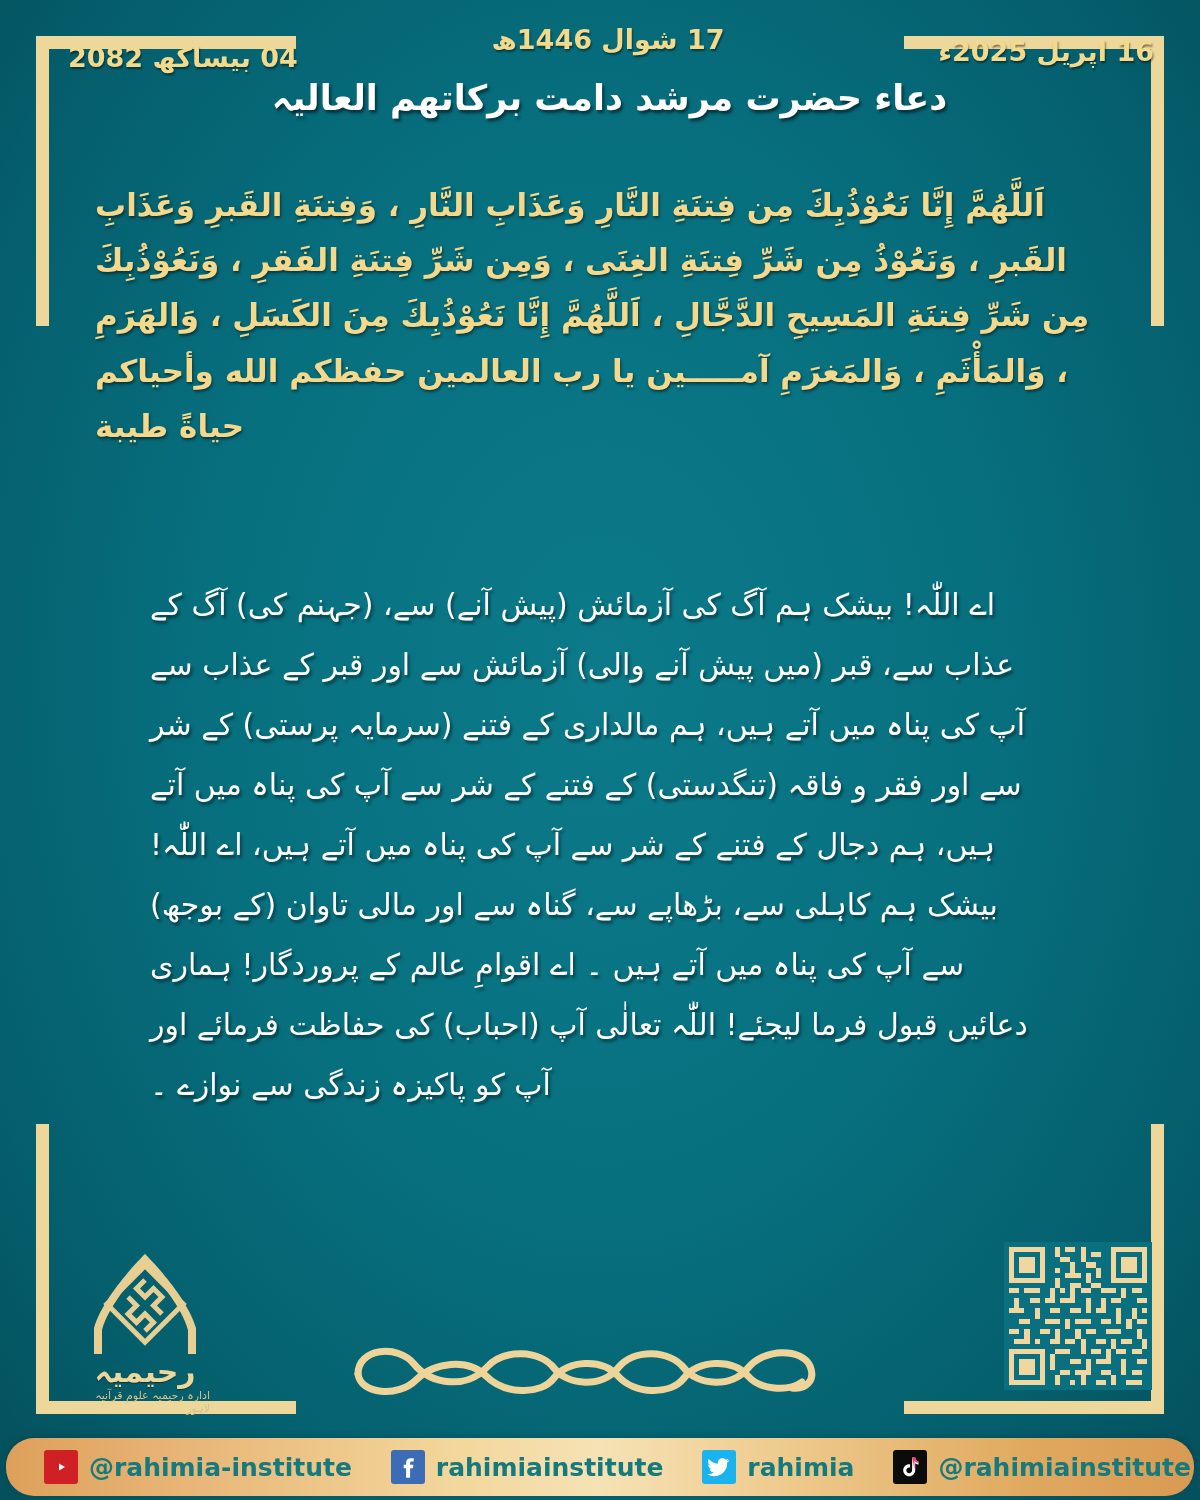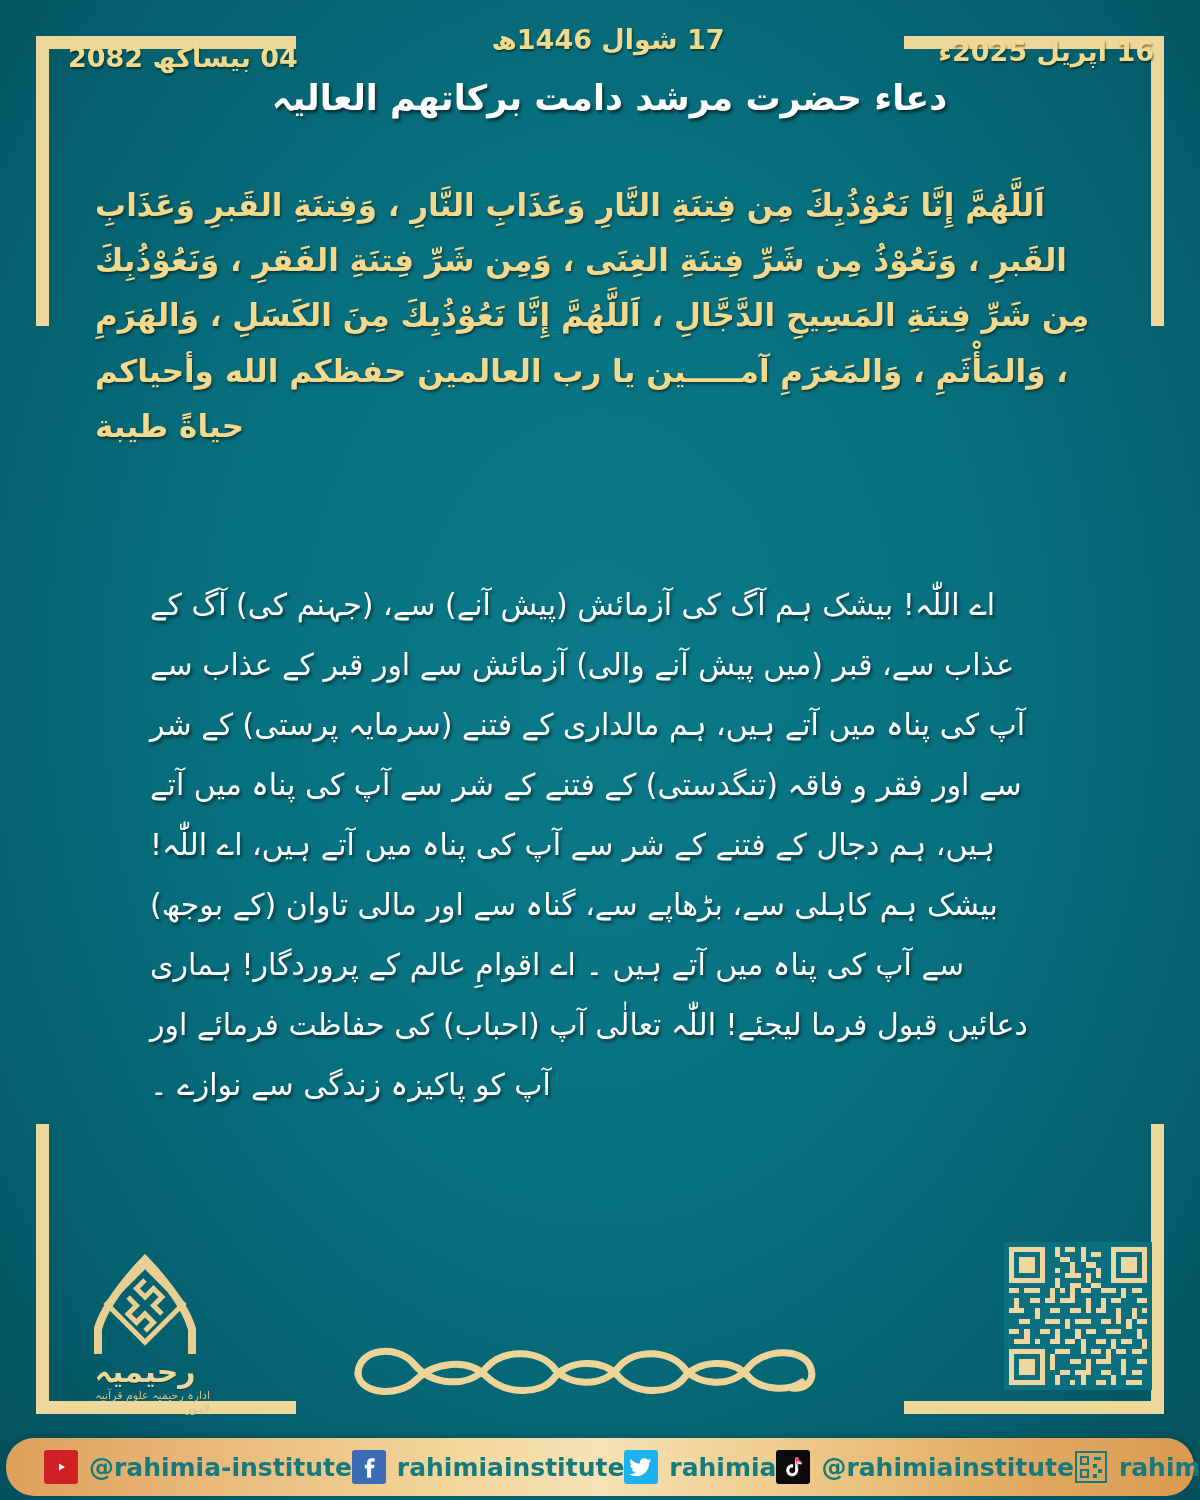--- a/index.html
+++ b/index.html
@@ -148,20 +148,21 @@
     border-radius: 28px;
     background: linear-gradient(90deg,
         #dda05a 0%, #e6b172 12%, #f3d79c 38%, #f6e2b5 50%,
         #efcd91 64%, #e0a95f 86%, #d99a52 100%);
     display: flex;
     align-items: center;
     justify-content: space-between;
     padding: 0 38px;
     box-sizing: border-box;
     box-shadow: 0 -2px 6px rgba(0,0,0,0.15);
+    gap: 39px;
   }
   .social {
     display: flex;
     align-items: center;
     gap: 11px;
   }
   .social-label {
     color: #147a7e;
     font-size: 25px;
     font-weight: bold;

